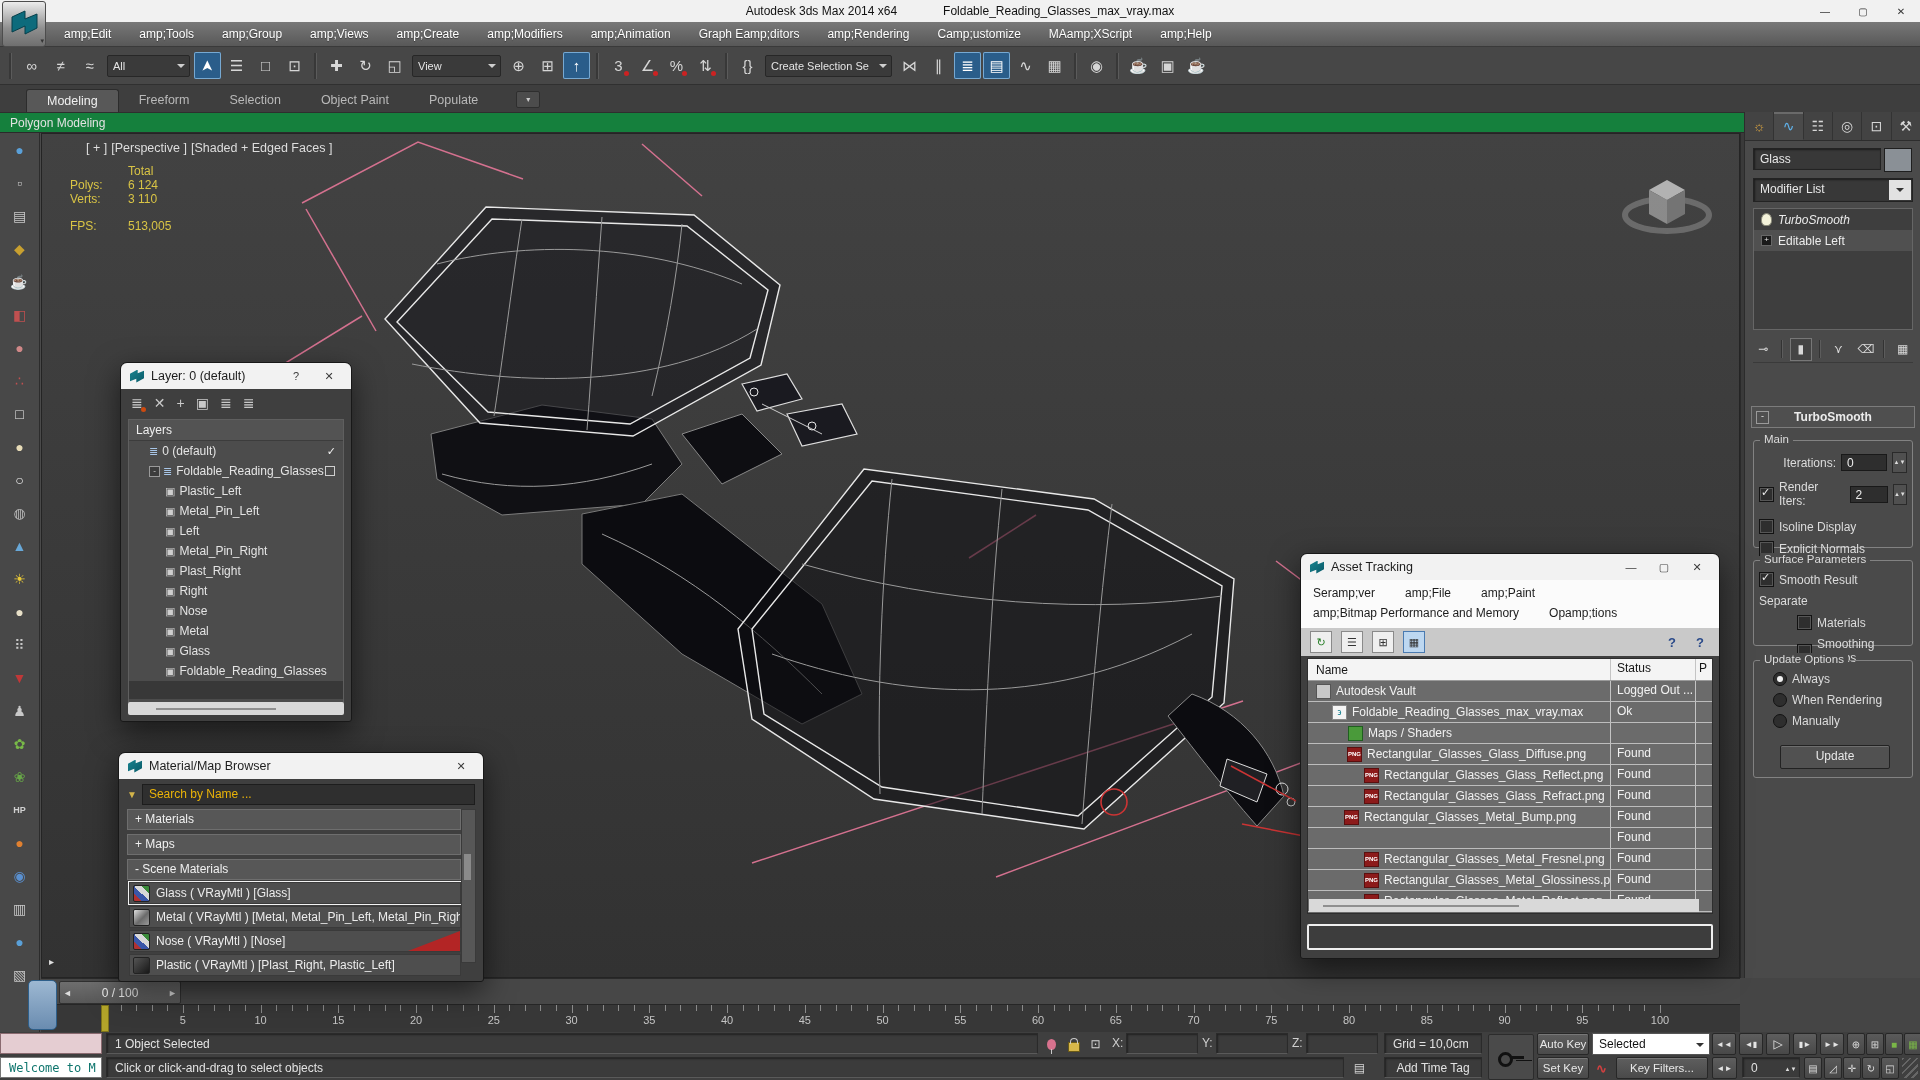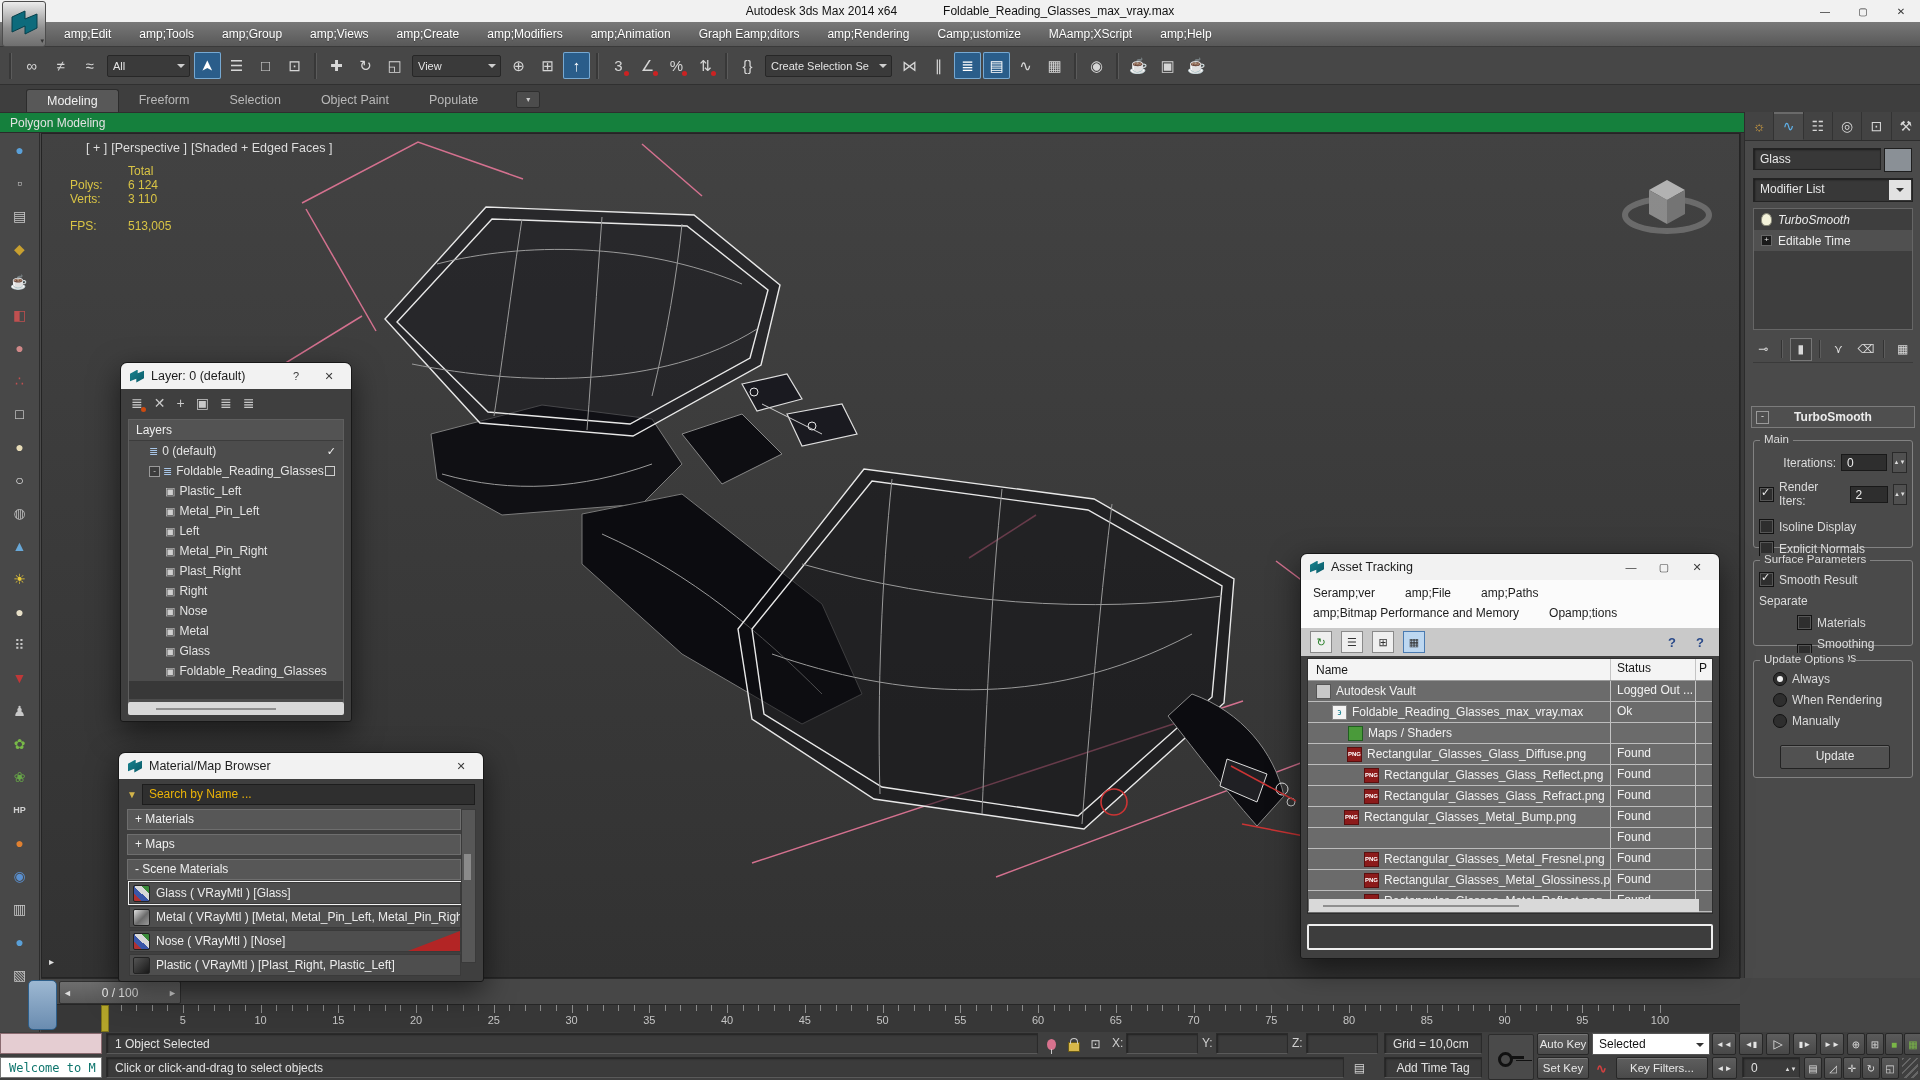--- a/index.html
+++ b/index.html
@@ -593,21 +593,21 @@
     <span>Asset Tracking</span>
     <span class="spacer"></span>
     <span class="tbtn">—</span>
     <span class="tbtn">▢</span>
     <span class="tbtn">✕</span>
   </div>
   <div class="at-menu" id="at-menu">
       <div class="mrow">
         <span>Seramp;ver</span>
         <span>amp;File</span>
-        <span>amp;Paths</span>
+        <span>amp;Paint</span>
       </div>
       <div class="mrow">
         <span>amp;Bitmap Performance and Memory</span>
         <span>Opamp;tions</span>
       </div>
     </div>
   <div class="at-toolbar" id="at-toolbar">
       <div class="at-ti grn">↻</div>
       <div class="at-ti">☰</div>
       <div class="at-ti">⊞</div>
@@ -735,21 +735,21 @@
     <span>Modifier List</span>
     <span class="ddbtn"></span>
   </div>
   <div id="cp-stack">
       <div class="stk-row">
         <span class="bulb"></span>
         <span style="font-style: italic;">TurboSmooth</span>
       </div>
       <div class="stk-row alt">
         <span class="pbox">+</span>
-        <span>Editable Time</span>
+        <span>Editable Left</span>
       </div>
     </div>
   <div id="cp-stackbtns">
       <span class="stkbtn">⊸</span>
       <span class="stksep"></span>
       <span class="stkbtn box">▮</span>
       <span class="stksep"></span>
       <span class="stkbtn">⋎</span>
       <span class="stkbtn">⌫</span>
       <span class="stksep"></span>

